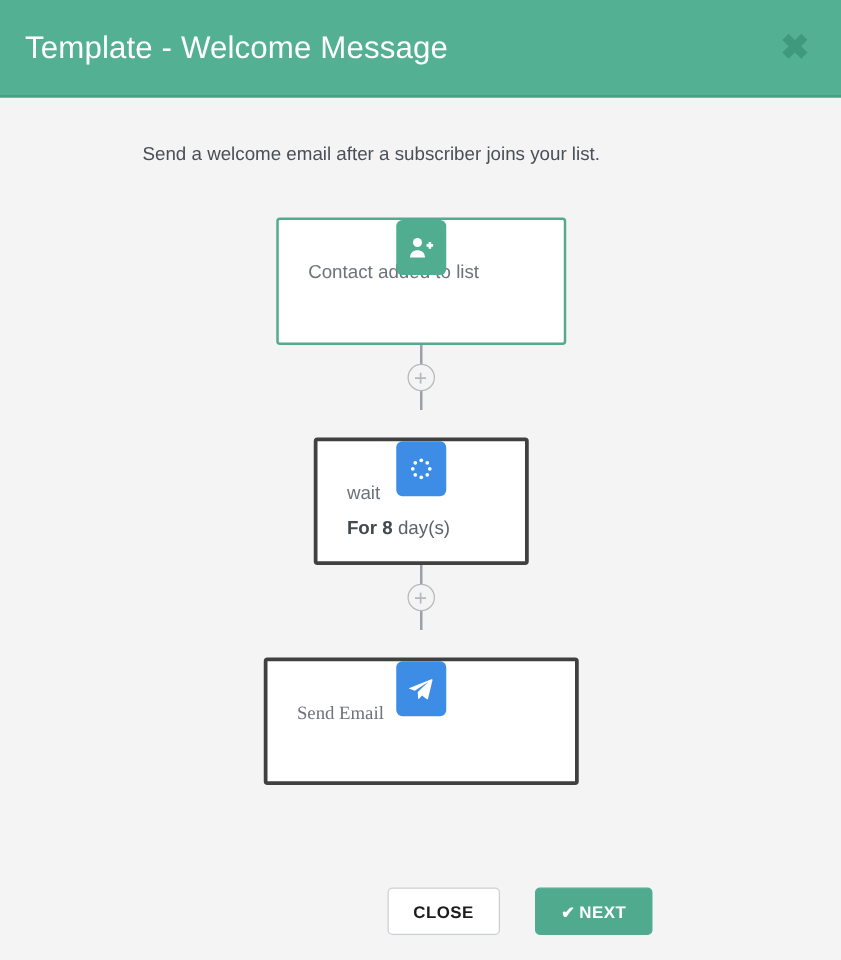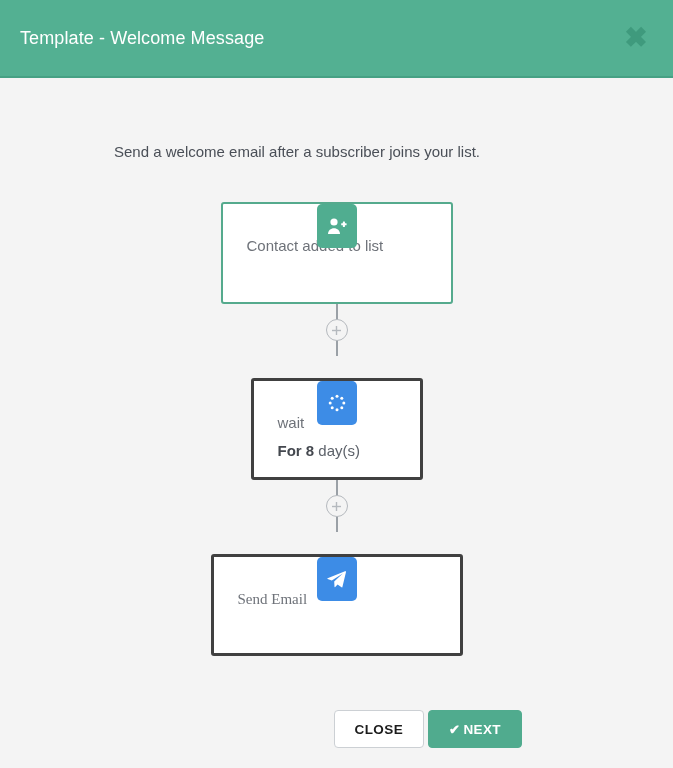--- a/index.html
+++ b/index.html
@@ -24,21 +24,21 @@
     background: #53b092;
     border-bottom: 2px solid #46a184;
     box-sizing: border-box;
     display: flex;
     align-items: center;
     justify-content: space-between;
     padding: 0 22px 0 20px;
   }
   .modal-title {
     color: #ffffff;
-    font-size: 18px;
+    font-size: 25px;
     font-weight: 400;
     letter-spacing: 0.1px;
     line-height: 1;
   }
   .close-icon {
     width: 30px;
     height: 30px;
     display: flex;
     align-items: center;
     justify-content: center;
@@ -49,21 +49,20 @@
     line-height: 1;
     user-select: none;
   }
 
   
   .modal-body {
     position: absolute;
     top: 78px; left: 0;
     width: 594px;
     height: 612px;
-    margin-top: 28px;
   }
   .description {
     text-align: center;
     color: #4a4f57;
     font-size: 15px;
     padding-top: 37px;
   }
 
   
   .flow {
@@ -164,21 +163,21 @@
     position: absolute;
     left: 0;
     bottom: 0;
     width: 542px;
     height: 78px;
     display: flex;
     align-items: center;
     justify-content: flex-end;
     padding-right: 20px;
     box-sizing: border-box;
-    gap: 4px;
+    gap: 28px;
   }
   .btn {
     font-size: 13.5px;
     font-weight: bold;
     letter-spacing: 0.4px;
     border-radius: 4px;
     cursor: pointer;
     box-sizing: border-box;
     display: flex;
     align-items: center;

